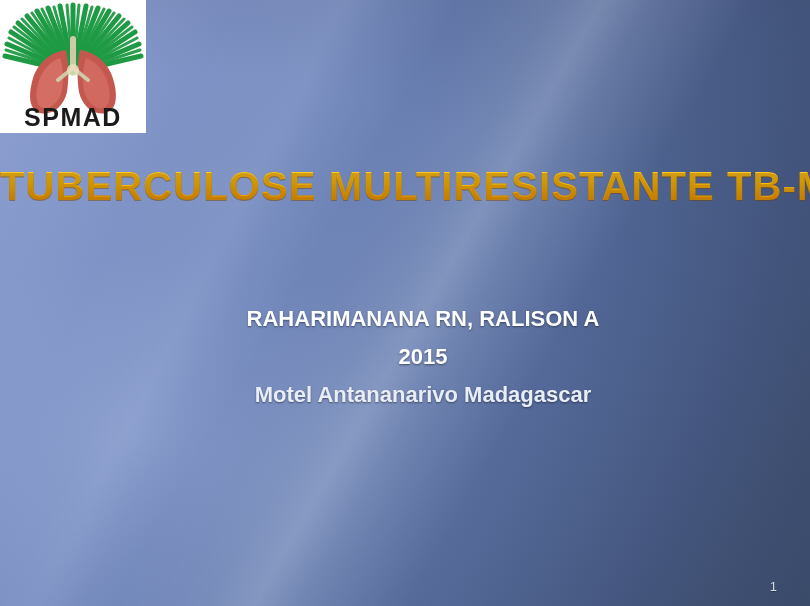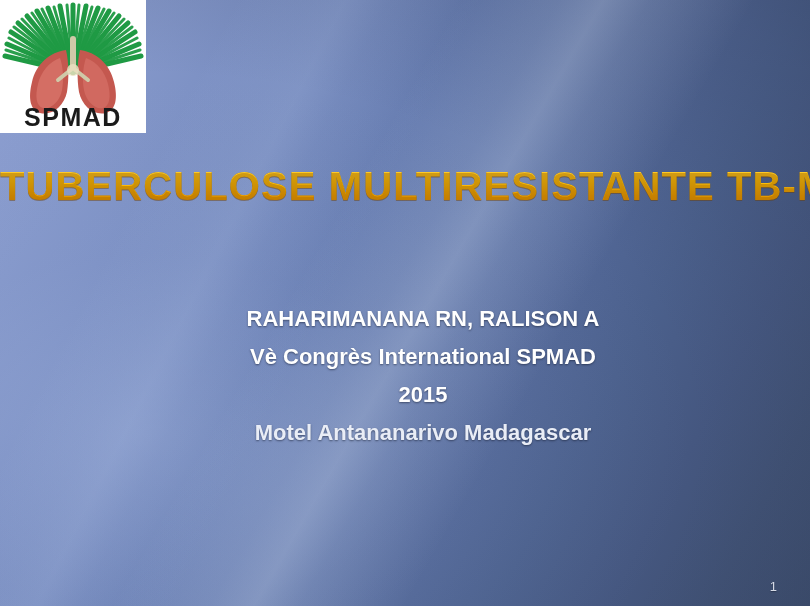--- a/index.html
+++ b/index.html
@@ -213,20 +213,19 @@
       </g>
 
       <text x="73" y="126" text-anchor="middle" font-family="Liberation Sans, sans-serif" font-size="25" font-weight="bold" fill="#1A1A1A" letter-spacing="1.5">SPMAD</text>
     </svg>
   </div>
 
   <div id="slide-title">TUBERCULOSE MULTIRESISTANTE TB-MR</div>
 
   <div id="subtitle">
     <div class="line">RAHARIMANANA RN, RALISON A</div>
-    <div class="line">Vè Congrès International SPMAD</div>
     <div class="line">2015</div>
     <div class="line muted">Motel Antananarivo Madagascar</div>
   </div>
 
   <div id="page-number">1</div>
 
 </div>
 
 </body></html>

